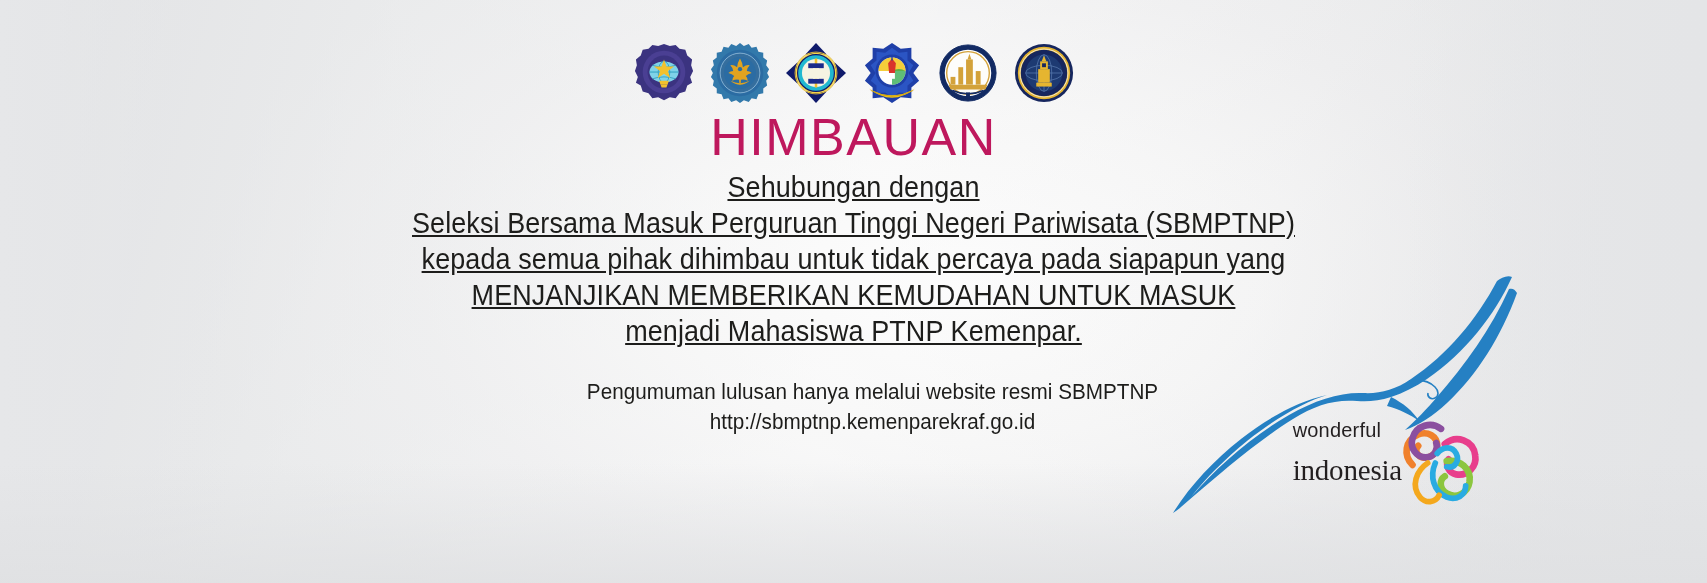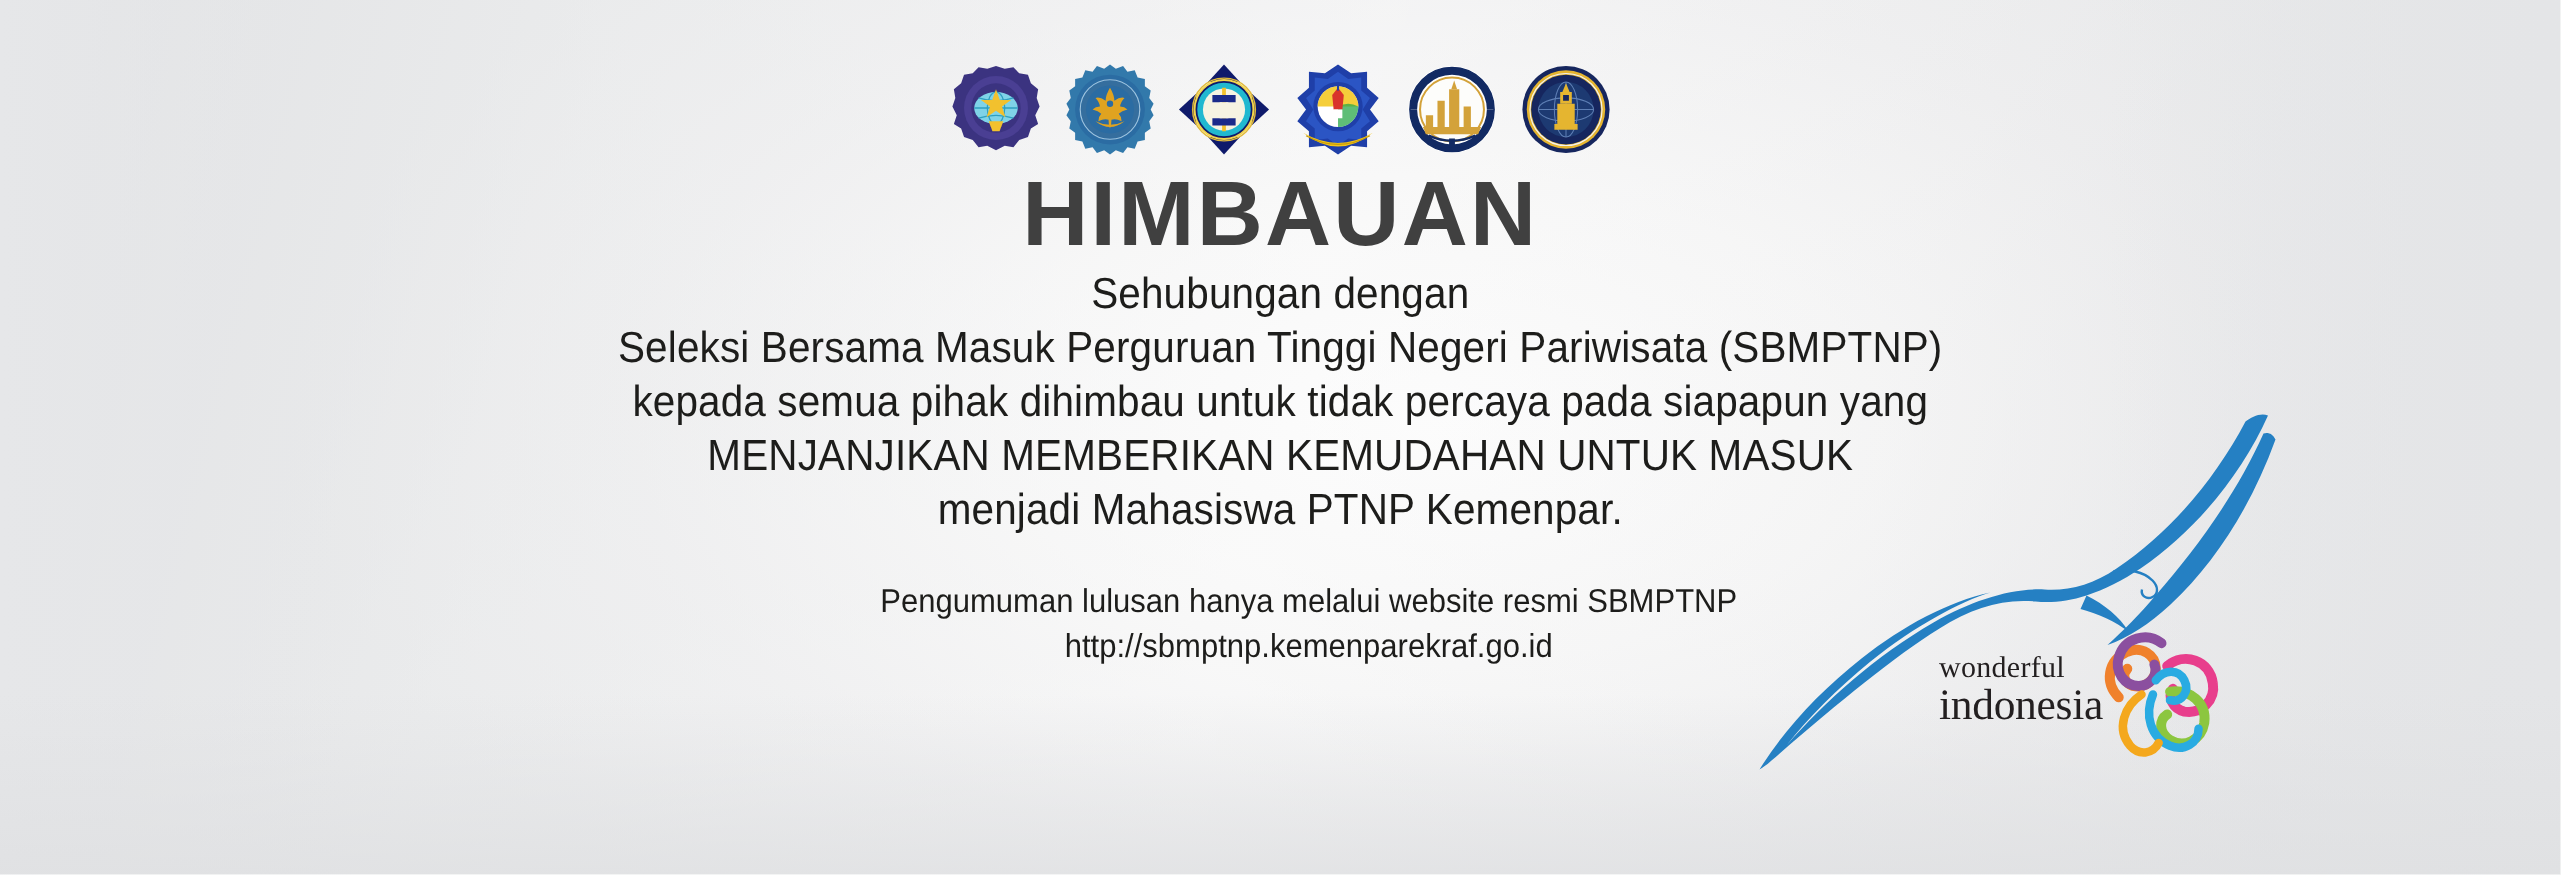--- a/index.html
+++ b/index.html
@@ -66,35 +66,36 @@
   
   .content {
     position: absolute;
     top: 110px;
     left: 0;
     width: 100%;
     text-align: center;
     z-index: 6;
   }
   .headline {
-    color: #404040;
-    font-size: 61px;
-    font-weight: bold;
+    color: #be185d;
+    font-size: 52px;
+    font-weight: normal;
     letter-spacing: 1.5px;
     line-height: 1.05;
     margin: 0 0 4px 0;
     font-family: "Liberation Sans", sans-serif;
   }
   .body-lines {
     color: #1d1d1b;
     font-family: "Liberation Sans Narrow", "Liberation Sans", sans-serif;
     font-stretch: condensed;
     font-size: 29px;
     line-height: 36px;
     letter-spacing: 0.1px;
+    text-decoration: underline;
   }
   .body-lines .ln {
     display: block;
     white-space: nowrap;
     transform: scaleX(0.93);
     transform-origin: center;
   }
   .footnote {
     margin-top: 28px;
     color: #1d1d1b;
@@ -123,31 +124,31 @@
   .wi-wordmark {
     position: absolute;
     right: 305px;
     bottom: 98px;
     z-index: 7;
     text-align: left;
     color: #231f20;
     line-height: 1;
   }
   .wi-top {
-    font-family: Liberation Serif, serif;
+    font-family: Liberation Sans, sans-serif;
     font-size: 20px;
     letter-spacing: 0.2px;
     display: block;
   }
   .wi-bottom {
     font-family: "Liberation Serif", serif;
     font-size: 29px;
     letter-spacing: -0.2px;
     display: block;
-    margin-top: 1px;
+    margin-top: 16px;
   }
 </style>
 </head>
 <body>
 
 <div id="banner">
   <div class="bg-base"></div>
   <div class="bg-sheen"></div>
   <div class="bg-edge-l"></div>
   <div class="bg-edge-r"></div>

